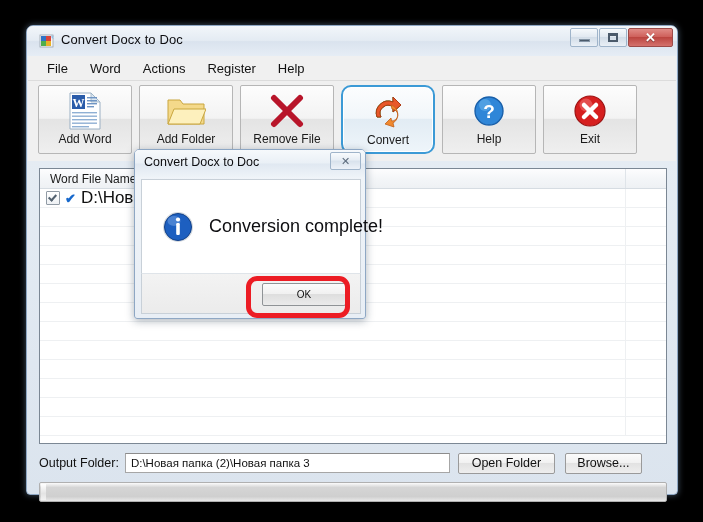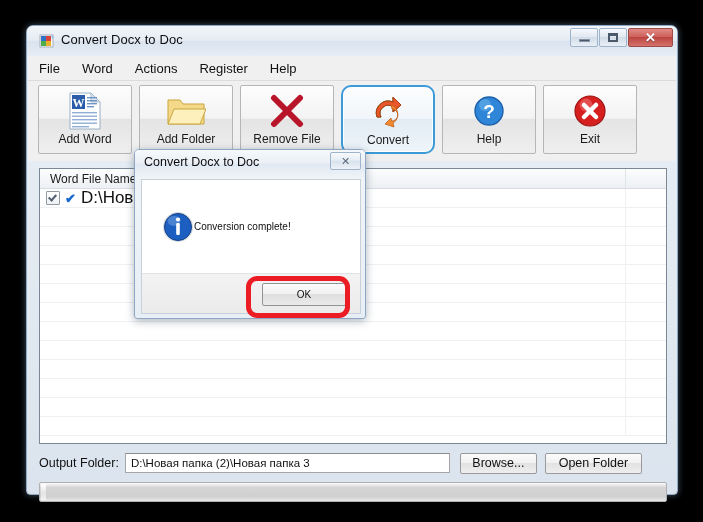--- a/index.html
+++ b/index.html
@@ -99,20 +99,21 @@
   
   .menubar {
     position: absolute;
     left: 1px; top: 30px;
     width: calc(100% - 2px);
     height: 25px;
     background: #f0f0f0;
     border-bottom: 1px solid #dcdcdc;
     display: flex;
     align-items: center;
+    padding-left: 8px;
     box-sizing: border-box;
   }
   .menu-item {
     font-size: 13px;
     color: #111111;
     padding: 3px 11px;
     white-space: nowrap;
   }
 
   
@@ -359,22 +360,23 @@
     box-sizing: border-box;
     display: flex;
     align-items: center;
     padding-left: 20px;
   }
   .dlg-info-icon {
     width: 32px; height: 32px;
     flex: none;
   }
   .dlg-message {
-    font-size: 10px;
+    font-size: 18px;
     color: #0d0d10;
+    margin-left: 15px;
     white-space: nowrap;
   }
   .dlg-footer {
     position: absolute;
     left: 6px; top: 123px;
     width: 220px;
     height: 41px;
     background: linear-gradient(180deg, #f3f3f3 0%, #ebebeb 100%);
     border: 1px solid #c8d0d8;
     border-top: 1px solid #dfe4e9;
@@ -595,22 +597,22 @@
         <div class="lv-row">
             <div class="cell1"></div>
             <div class="cell2"></div>
           </div>
       </div>
     </div>
 
     <div class="output-row">
       <span class="output-label">Output Folder:</span>
       <div class="output-input">D:\Новая папка (2)\Новая папка 3</div>
+      <div class="btn-std btn-openfolder">Open Folder</div>
       <div class="btn-std btn-browse">Browse...</div>
-      <div class="btn-std btn-openfolder">Open Folder</div>
     </div>
 
     <div class="progressbar"></div>
 
     <div class="dialog">
       <div class="dlg-titlebar">
         <span class="dlg-title">Convert Docx to Doc</span>
         <div class="dlg-close">
           <span>✕</span>
         </div>

